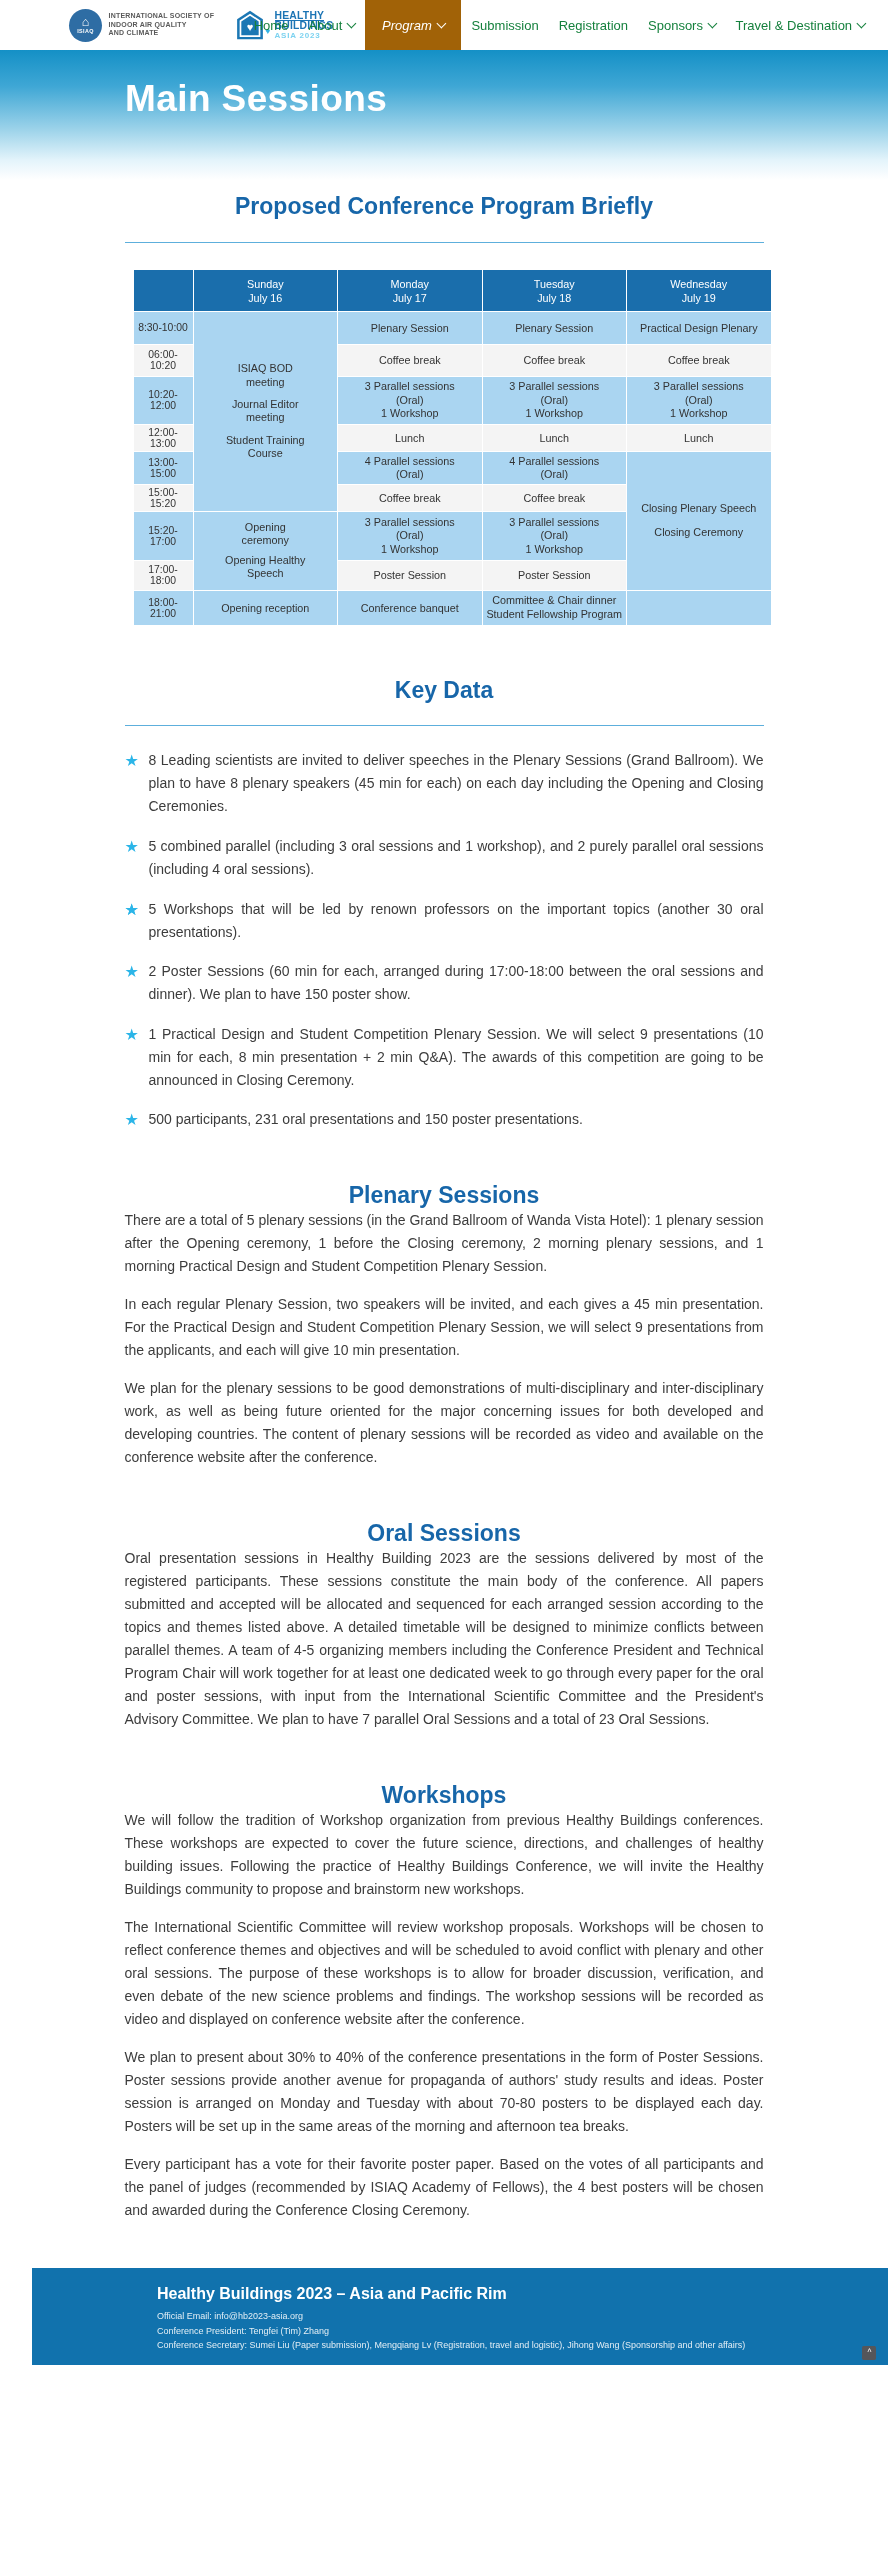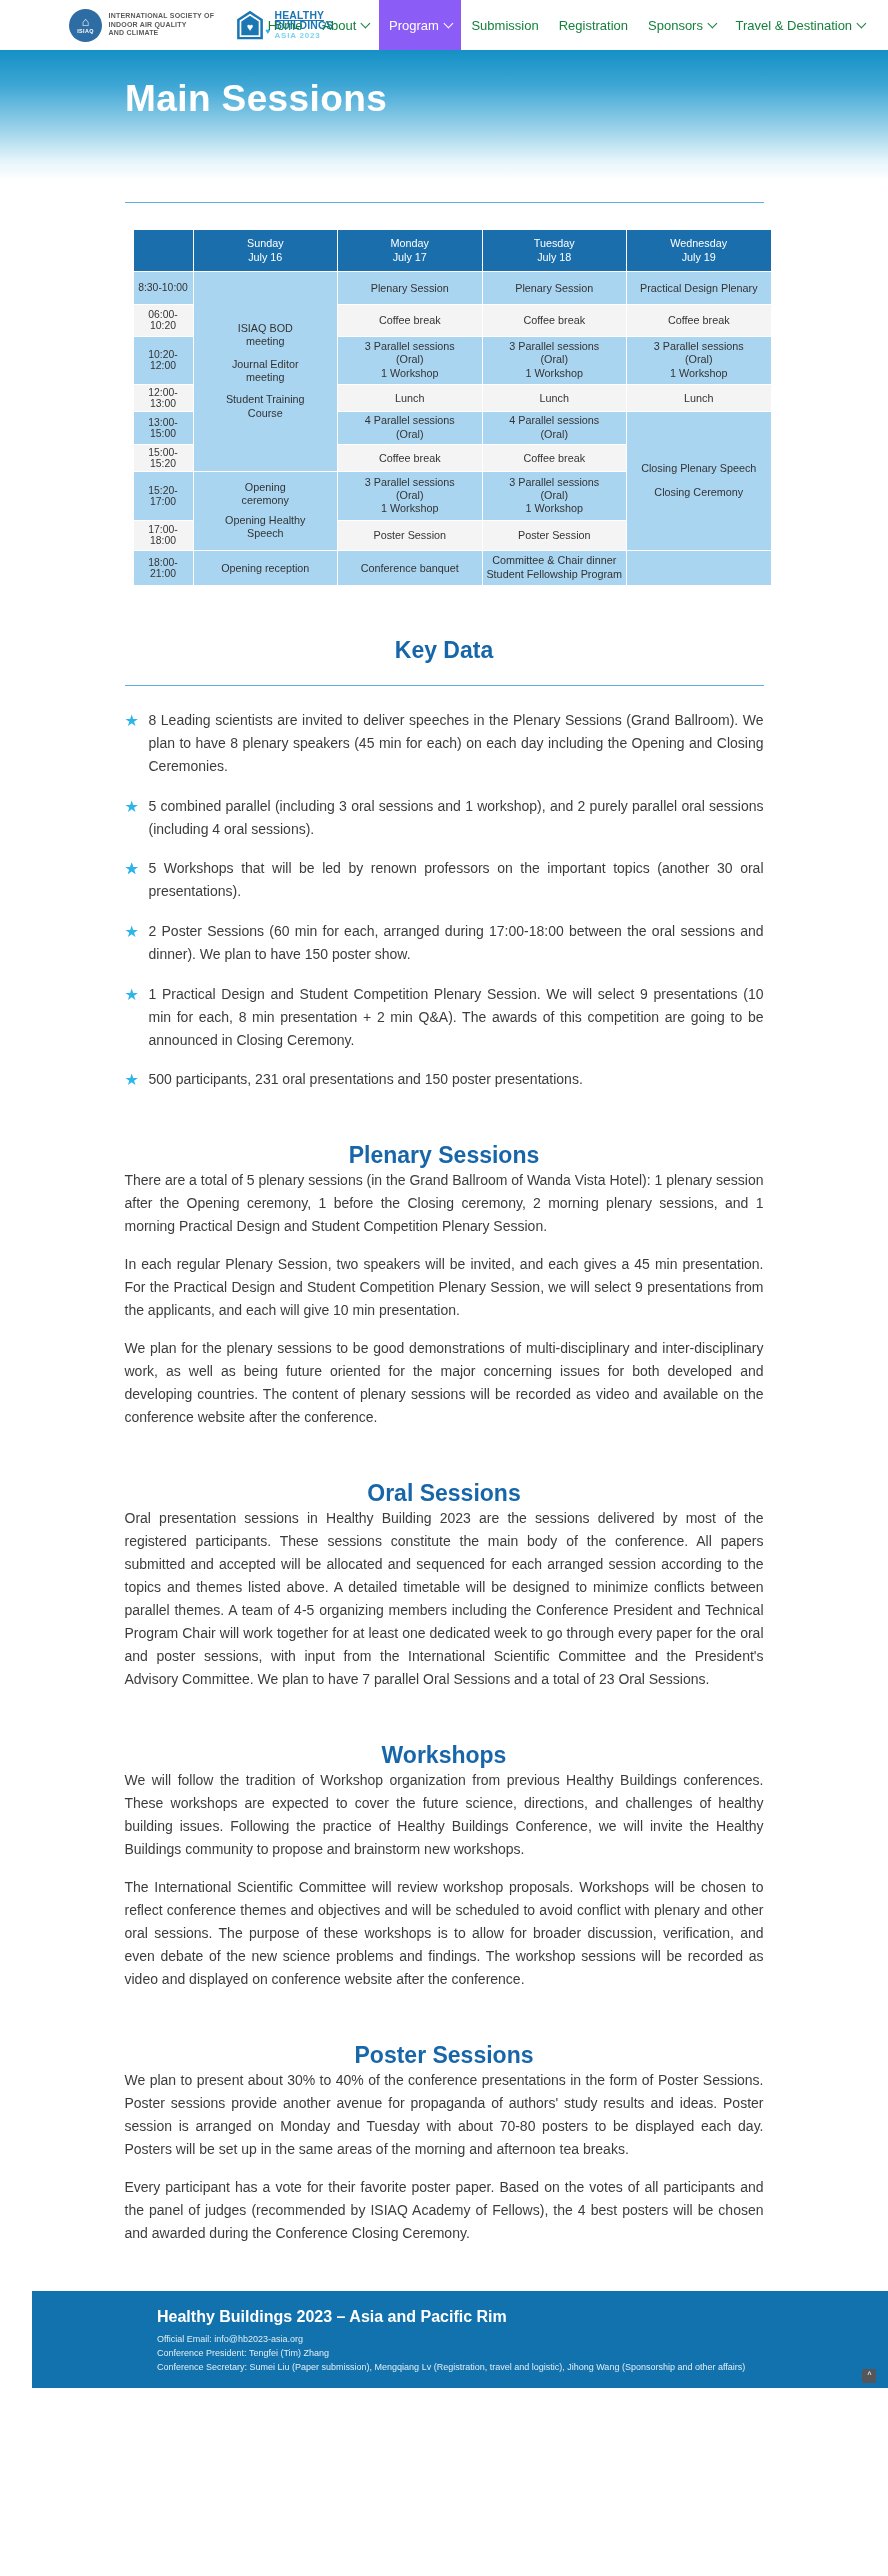--- a/index.html
+++ b/index.html
@@ -18,21 +18,21 @@
   .hb-house svg{display:block;}
   .hb-mini-heart{color:#35b4e4;font-size:8.3px;margin:11.6px 0 0 1.7px;}
   .hb-text{margin-left:4.2px;line-height:9px;}
   .hb-text .l1,.hb-text .l2{font-size:10.4px;font-weight:bold;color:#1b74b4;letter-spacing:0.2px;}
   .hb-text .l1{border-bottom:1.7px solid #1b74b4;display:inline-block;}
   .hb-text .l3{font-size:8px;font-weight:bold;color:#7cd2f0;letter-spacing:0.8px;margin-top:0.8px;}
 
   .nav{position:absolute;right:13.3px;top:0;height:50px;display:flex;align-items:center;}
   .nav a{display:flex;align-items:center;height:50px;padding:0 10px;text-decoration:none;
     color:#15803d;font-size:13px;white-space:nowrap;}
-  .nav a.active{background:#8b5cf6;color:#fff;padding:0 10px;}
+  .nav a.active{background:#a16207;color:#fff;padding:0 17px;font-style:italic;}
   .chev{width:5.8px;height:5.8px;border-right:1.7px solid currentColor;border-bottom:1.7px solid currentColor;
     transform:rotate(45deg);margin:-3.3px 0 0 5.8px;display:inline-block;}
 
   
   .banner{height:130px;background:linear-gradient(180deg,#1490c6 0%,#3fa7d5 28%,#9fd4ea 62%,#e4f4fb 85%,#ffffff 100%);}
   .banner h1{margin:0;padding:28px 0 0 125px;font-size:37px;font-weight:bold;color:#fff;letter-spacing:0.4px;}
 
   
   .content{width:639px;margin:0 auto;}
   h2.sec{color:#1766a9;font-size:23px;font-weight:bold;text-align:center;margin:51px 0 0;}
@@ -129,20 +129,21 @@
       </a>
   </nav>
 </div>
 
 <div class="banner">
   <h1>Main Sessions</h1>
 </div>
 
 <div class="content">
 
+  <h2 class="sec first">Proposed Conference Program Briefly</h2>
   <hr class="rule">
 
   <table class="program">
     <colgroup>
         <col class="tcol">
         <col>
         <col>
         <col>
         <col>
       </colgroup>
@@ -275,21 +276,20 @@
   <p class="body">In each regular Plenary Session, two speakers will be invited, and each gives a 45 min presentation. For the Practical Design and Student Competition Plenary Session, we will select 9 presentations from the applicants, and each will give 10 min presentation.</p>
   <p class="body">We plan for the plenary sessions to be good demonstrations of multi-disciplinary and inter-disciplinary work, as well as being future oriented for the major concerning issues for both developed and developing countries. The content of plenary sessions will be recorded as video and available on the conference website after the conference.</p>
 
   <h2 class="sec">Oral Sessions</h2>
   <p class="body after-head">Oral presentation sessions in Healthy Building 2023 are the sessions delivered by most of the registered participants. These sessions constitute the main body of the conference. All papers submitted and accepted will be allocated and sequenced for each arranged session according to the topics and themes listed above. A detailed timetable will be designed to minimize conflicts between parallel themes. A team of 4-5 organizing members including the Conference President and Technical Program Chair will work together for at least one dedicated week to go through every paper for the oral and poster sessions, with input from the International Scientific Committee and the President's Advisory Committee. We plan to have 7 parallel Oral Sessions and a total of 23 Oral Sessions.</p>
 
   <h2 class="sec">Workshops</h2>
   <p class="body after-head">We will follow the tradition of Workshop organization from previous Healthy Buildings conferences. These workshops are expected to cover the future science, directions, and challenges of healthy building issues. Following the practice of Healthy Buildings Conference, we will invite the Healthy Buildings community to propose and brainstorm new workshops.</p>
   <p class="body">The International Scientific Committee will review workshop proposals. Workshops will be chosen to reflect conference themes and objectives and will be scheduled to avoid conflict with plenary and other oral sessions. The purpose of these workshops is to allow for broader discussion, verification, and even debate of the new science problems and findings. The workshop sessions will be recorded as video and displayed on conference website after the conference.</p>
 
-  <h2 class="sec">Poster Sessions</h2>
   <p class="body after-head">We plan to present about 30% to 40% of the conference presentations in the form of Poster Sessions. Poster sessions provide another avenue for propaganda of authors' study results and ideas. Poster session is arranged on Monday and Tuesday with about 70-80 posters to be displayed each day. Posters will be set up in the same areas of the morning and afternoon tea breaks.</p>
   <p class="body">Every participant has a vote for their favorite poster paper. Based on the votes of all participants and the panel of judges (recommended by ISIAQ Academy of Fellows), the 4 best posters will be chosen and awarded during the Conference Closing Ceremony.</p>
 
 </div>
 
 <div class="footer">
   <div class="footer-title">Healthy Buildings 2023 – Asia and Pacific Rim</div>
   <div class="footer-line">Official Email: info@hb2023-asia.org</div>
   <div class="footer-line">Conference President: Tengfei (Tim) Zhang</div>
   <div class="footer-line">Conference Secretary: Sumei Liu (Paper submission), Mengqiang Lv (Registration, travel and logistic), Jihong Wang (Sponsorship and other affairs)</div>

